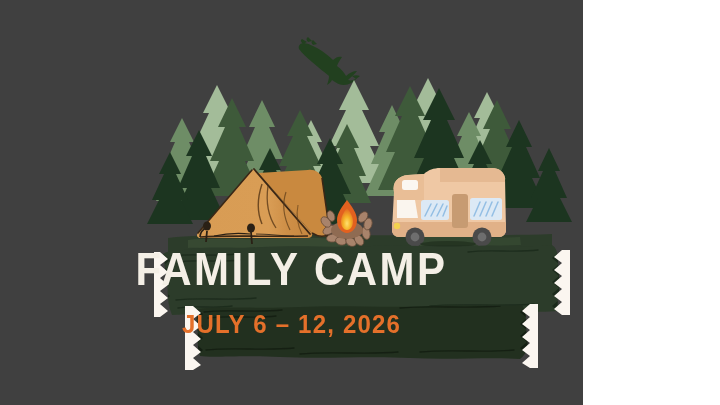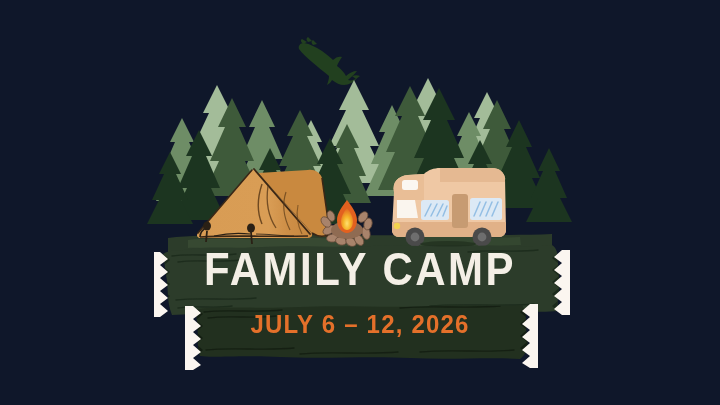--- a/index.html
+++ b/index.html
@@ -1,22 +1,22 @@
 <!DOCTYPE html>
 <html><head>
 <meta charset="utf-8">
 <style>
   * { margin:0; padding:0; box-sizing:border-box; }
   html,body{
     width:720px; height:405px; overflow:hidden;
     font-family:"Liberation Sans", sans-serif;
   }
   #poster{
-    position:relative; width:720px; height:405px;
-    background:#0f172a;
+    position:relative; width:583px; height:405px;
+    background:#404040;
   }
   #art{ position:absolute; inset:0; }
   .txt-layer{ position:absolute; inset:0; pointer-events:none; }
 
   #title-text{
     position:absolute; left:0; right:0; top:246px;
     text-align:center;
     font-family:"Liberation Sans", sans-serif;
     font-weight:700;
     font-size:42px;

